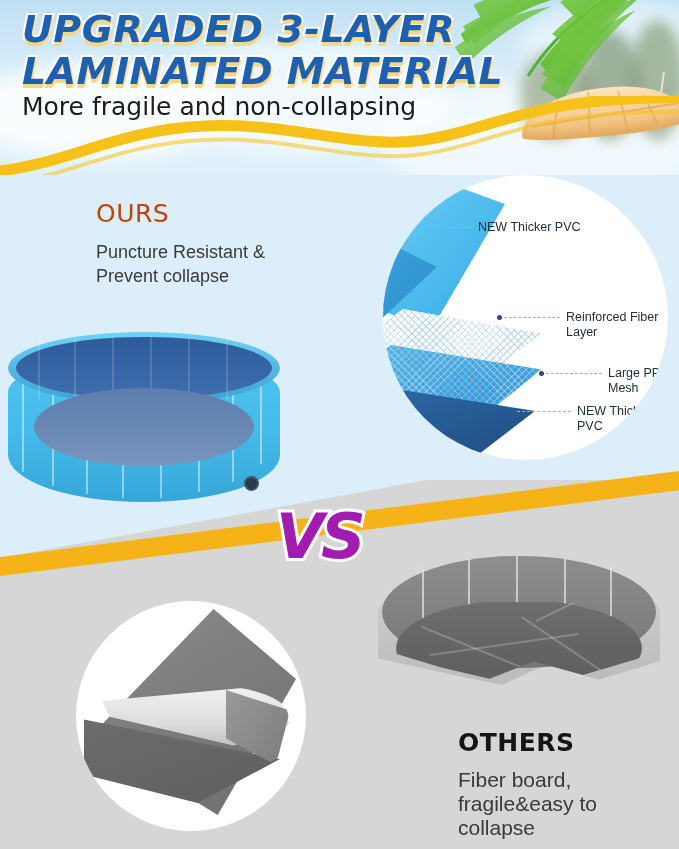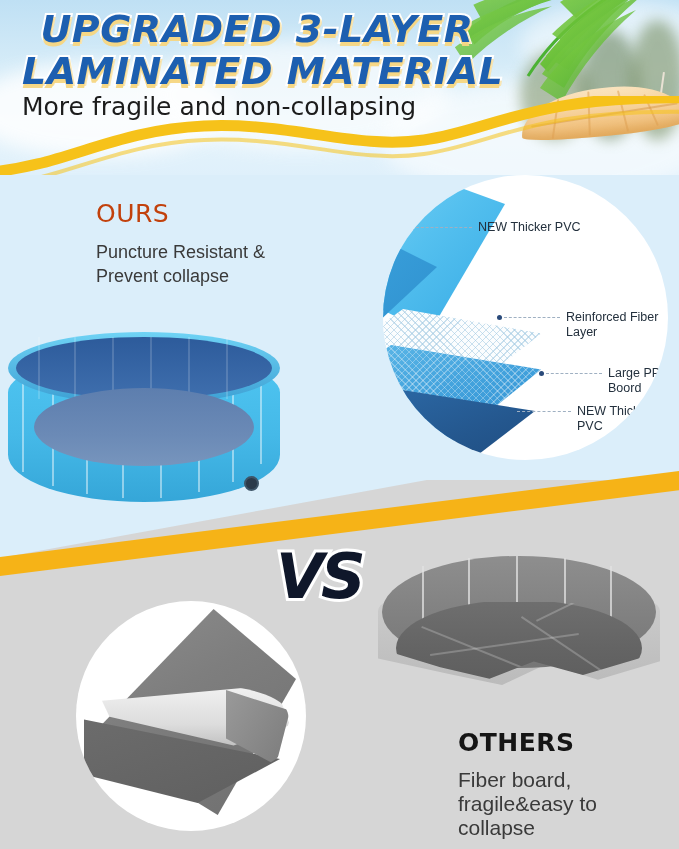--- a/index.html
+++ b/index.html
@@ -34,21 +34,21 @@
 
   
   .wave{position:absolute;left:-6px;top:96px;width:692px;height:90px;}
 
   
   .title{position:absolute;left:22px;top:8px;width:470px;z-index:6;}
   .title .ln{font-family:"DejaVu Sans",sans-serif;font-weight:bold;font-size:38px;
        letter-spacing:.5px;line-height:42px;color:#1d5fb0;font-style:italic;
        -webkit-text-stroke:4px #ffffff;paint-order:stroke fill;
        text-shadow:0 4px 0 rgba(246,214,130,.95), 2px 2px 0 rgba(246,214,130,.6);
-       white-space:nowrap;text-align:center;}
+       white-space:nowrap;}
   .subtitle{position:absolute;left:22px;top:92px;z-index:6;
        font-family:"DejaVu Sans",sans-serif;font-size:25px;color:#1c1c1c;white-space:nowrap;}
 
   
   .lower-gray{position:absolute;left:0;top:480px;width:679px;height:369px;background:#d6d6d6;
       clip-path:polygon(0 78px,679px -46px,679px 369px,0 369px);}
   .diag-band{position:absolute;left:-20px;top:470px;width:720px;height:130px;}
   .diag-band .bar{position:absolute;left:0;top:44px;width:720px;height:19px;background:#f6b317;
       transform:rotate(-7.2deg);transform-origin:50% 50%;}
 
@@ -102,21 +102,21 @@
      clip-path:polygon(42% 0%,100% 24%,62% 100%,0% 70%);}
 
   .cal{position:absolute;font-size:12.5px;color:#23303d;line-height:15px;
       font-family:"Liberation Sans",sans-serif;}
   .dot{position:absolute;width:5px;height:5px;border-radius:50%;background:#2a4a7a;}
   .dash{position:absolute;height:0;border-top:1.3px dashed #9fb0c2;}
 
   
   .vs{position:absolute;left:276px;top:500px;z-index:9;
       font-family:"DejaVu Sans",sans-serif;font-weight:bold;font-style:italic;font-size:62px;
-      color:#0f172a;-webkit-text-stroke:6px #ffffff;paint-order:stroke fill;letter-spacing:-3px;margin-top:40px;}
+      color:#a21caf;-webkit-text-stroke:6px #ffffff;paint-order:stroke fill;letter-spacing:-3px;}
 
   
   .peel-circle{position:absolute;left:76px;top:601px;width:230px;height:230px;border-radius:50%;
       background:#fff;overflow:hidden;}
   .peel-sheet{position:absolute;left:14px;top:8px;width:206px;height:206px;
       background:linear-gradient(150deg,#8e8e8e 0%,#7e7e7e 40%,#6f6f6f 100%);
       clip-path:polygon(60% 0%,100% 34%,62% 100%,0% 62%);}
   .peel-under{position:absolute;left:8px;top:92px;width:196px;height:110px;
       background:linear-gradient(160deg,#6e6e6e,#5f5f5f);
       clip-path:polygon(0% 24%,100% 60%,58% 100%,0% 74%);}
@@ -259,21 +259,21 @@
       <div class="dot" style="left:26px;top:50px;"></div>
       <div class="dash" style="left:33px;top:52px;width:56px;"></div>
       <div class="cal" style="left:95px;top:45px;width:150px;">NEW Thicker PVC</div>
 
       <div class="dot" style="left:114px;top:140px;"></div>
       <div class="dash" style="left:121px;top:142px;width:56px;"></div>
       <div class="cal" style="left:183px;top:135px;width:96px;">Reinforced Fiber Layer</div>
 
       <div class="dot" style="left:156px;top:196px;"></div>
       <div class="dash" style="left:163px;top:198px;width:56px;"></div>
-      <div class="cal" style="left:225px;top:191px;width:70px;">Large PP Boord</div>
+      <div class="cal" style="left:225px;top:191px;width:70px;">Large PP Mesh</div>
 
       <div class="dash" style="left:134px;top:236px;width:54px;"></div>
       <div class="cal" style="left:194px;top:229px;width:86px;">NEW Thicker PVC</div>
     </div>
   </div>
 
   <div class="vs">VS</div>
 
   <div class="peel-circle">
     <div class="peel-sheet"></div>

